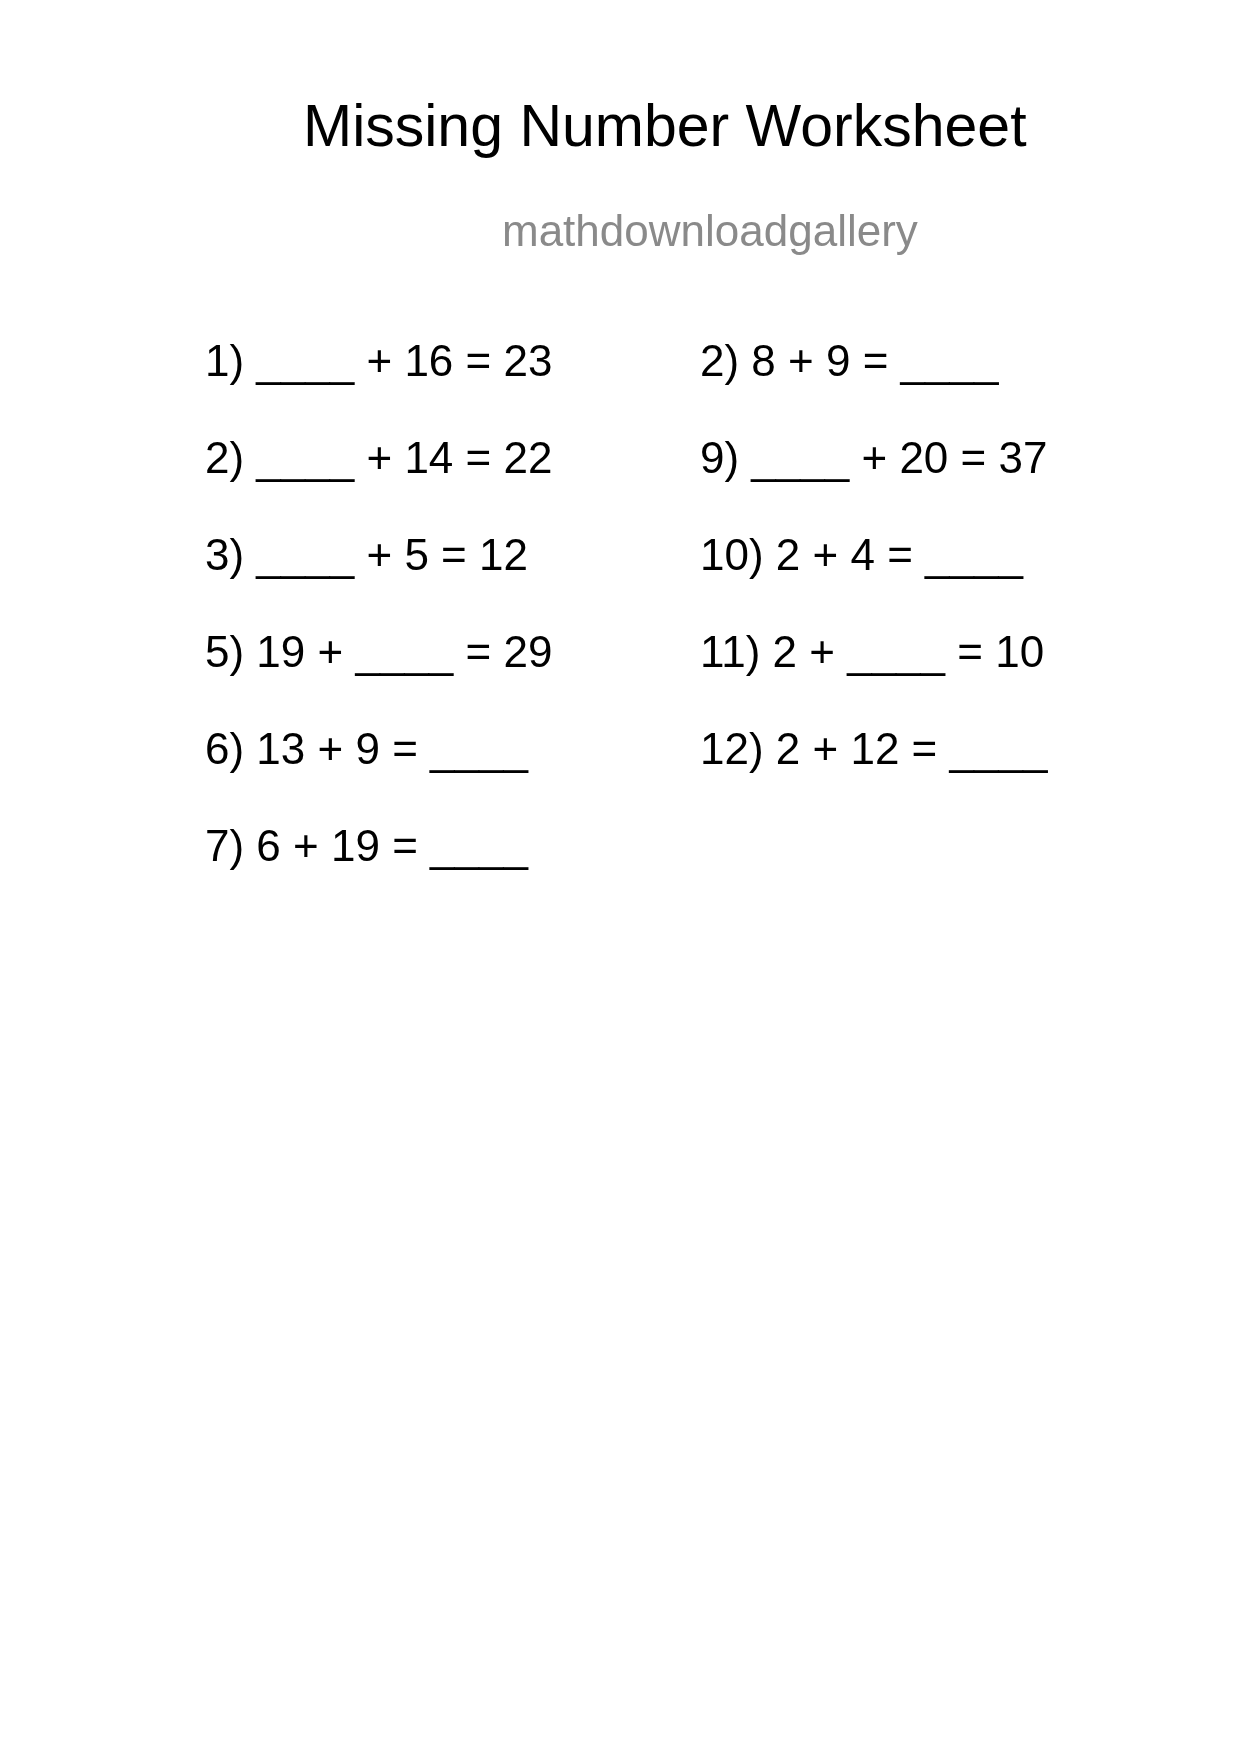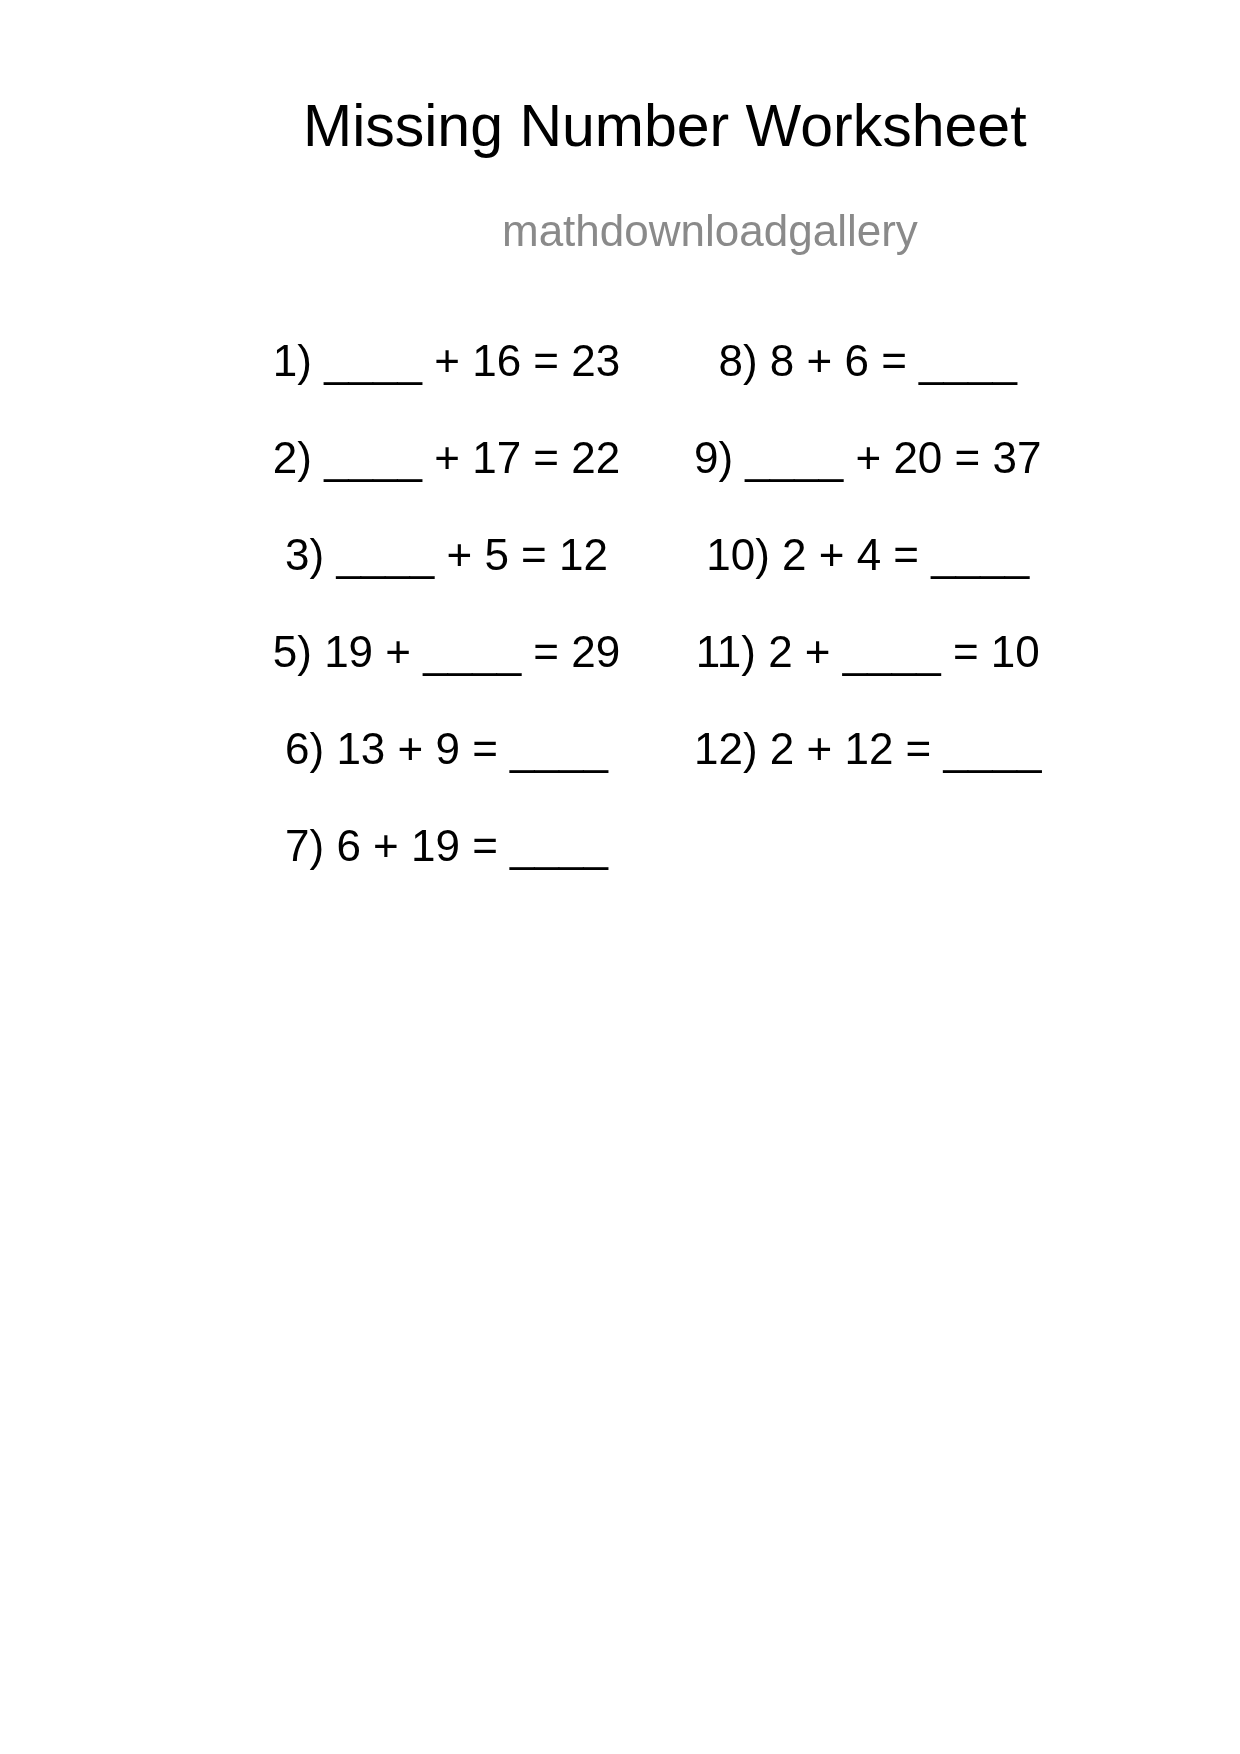--- a/index.html
+++ b/index.html
@@ -30,51 +30,50 @@
     left: 502px;
     top: 177px;
     font-size: 44px;
     line-height: 1;
     white-space: nowrap;
     color: #8a8a8a;
     margin-top: 32px;
   }
   .problems {
     position: absolute;
-    left: 199px;
+    left: 205px;
     top: 339px;
     display: grid;
     grid-auto-flow: column;
     grid-template-rows: repeat(6, 97px);
     grid-template-columns: 495px auto;
     font-size: 44px;
     line-height: 1;
-    text-align: center;
   }
   .problem {
     white-space: nowrap;
     color: #000000;
   }
 </style>
 </head>
 <body>
 
 <div class="page">
 
   <div class="title">Missing Number Worksheet</div>
 
   <div class="subtitle">mathdownloadgallery</div>
 
   <div class="problems">
     <div class="problem">1) ____ + 16 = 23</div>
-    <div class="problem">2) ____ + 17 = 22</div>
+    <div class="problem">2) ____ + 14 = 22</div>
     <div class="problem">3) ____ + 5 = 12</div>
     <div class="problem">5) 19 + ____ = 29</div>
     <div class="problem">6) 13 + 9 = ____</div>
     <div class="problem">7) 6 + 19 = ____</div>
-    <div class="problem">8) 8 + 6 = ____</div>
+    <div class="problem">2) 8 + 9 = ____</div>
     <div class="problem">9) ____ + 20 = 37</div>
     <div class="problem">10) 2 + 4 = ____</div>
     <div class="problem">11) 2 + ____ = 10</div>
     <div class="problem">12) 2 + 12 = ____</div>
   </div>
 
 </div>
 
 </body></html>

